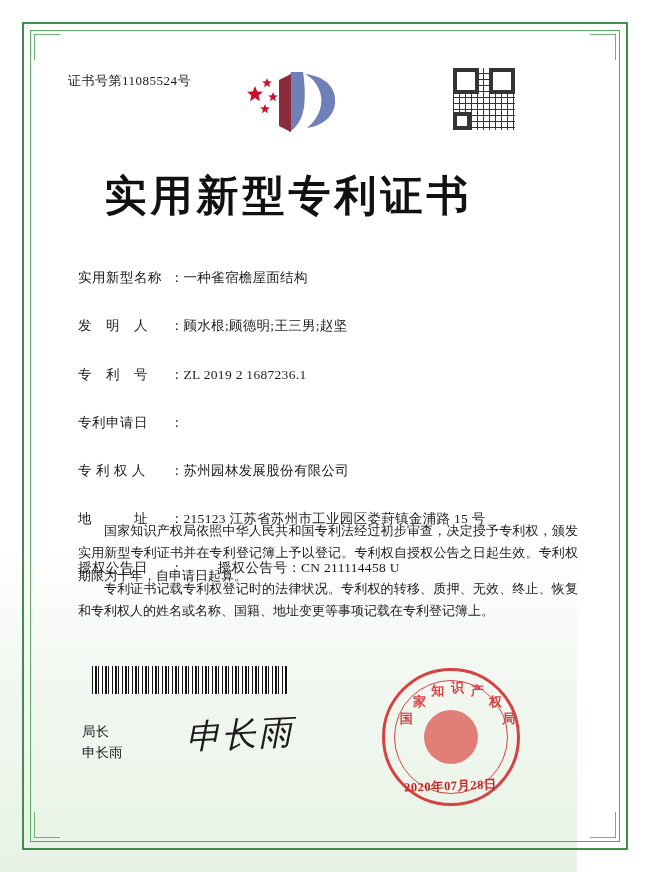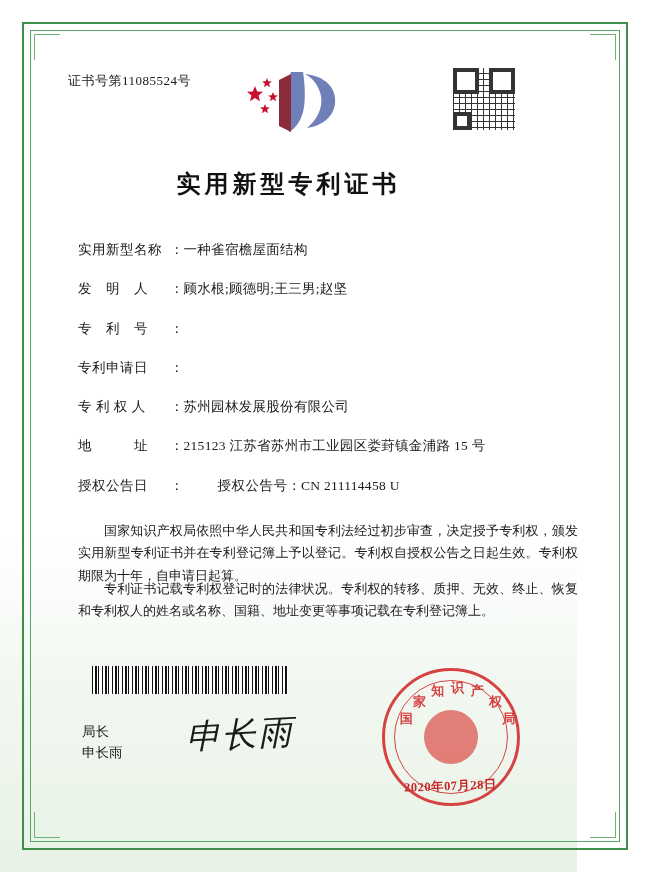--- a/index.html
+++ b/index.html
@@ -95,39 +95,40 @@
     top: 66px;
     width: 112px;
     height: 70px;
   }
 
   .title {
     position: absolute;
     left: 0; right: 0;
     top: 168px;
     text-align: center;
-    font-size: 24px;
+    font-size: 42px;
     font-weight: bold;
     letter-spacing: 4px;
     font-family: "Liberation Serif", "DejaVu Serif", serif;
     color: #111;
   }
 
   .fields {
     position: absolute;
     left: 78px;
     top: 240px;
     width: 500px;
     font-size: 13.5px;
     line-height: 1.5;
   }
   .field-row {
     display: flex;
     align-items: baseline;
     margin-bottom: 19px;
+    margin-top: 28px;
   }
   .field-label {
     width: 92px;
     flex: 0 0 92px;
     letter-spacing: 0.5px;
     white-space: nowrap;
   }
   .field-colon {
     flex: 0 0 10px;
   }
@@ -295,20 +296,21 @@
 
     <div class="field-row">
       <div class="field-label">发　明　人</div>
       <div class="field-colon">：</div>
       <div class="field-value">顾水根;顾德明;王三男;赵坚</div>
     </div>
 
     <div class="field-row">
       <div class="field-label">专　利　号</div>
       <div class="field-colon">：</div>
+      <div class="field-value">ZL 2019 2 1687236.1</div>
     </div>
 
     <div class="field-row">
       <div class="field-label">专利申请日</div>
       <div class="field-colon">：</div>
     </div>
 
     <div class="field-row">
       <div class="field-label">专 利 权 人</div>
       <div class="field-colon">：</div>

